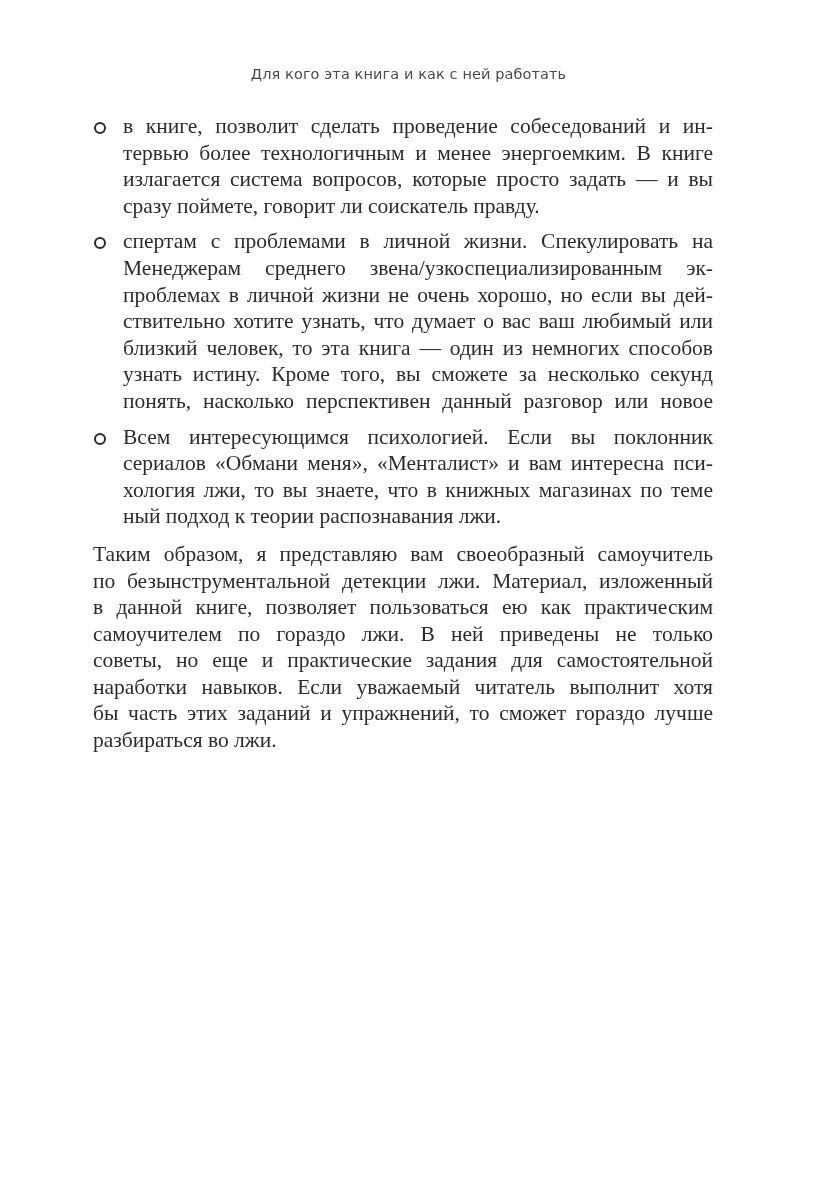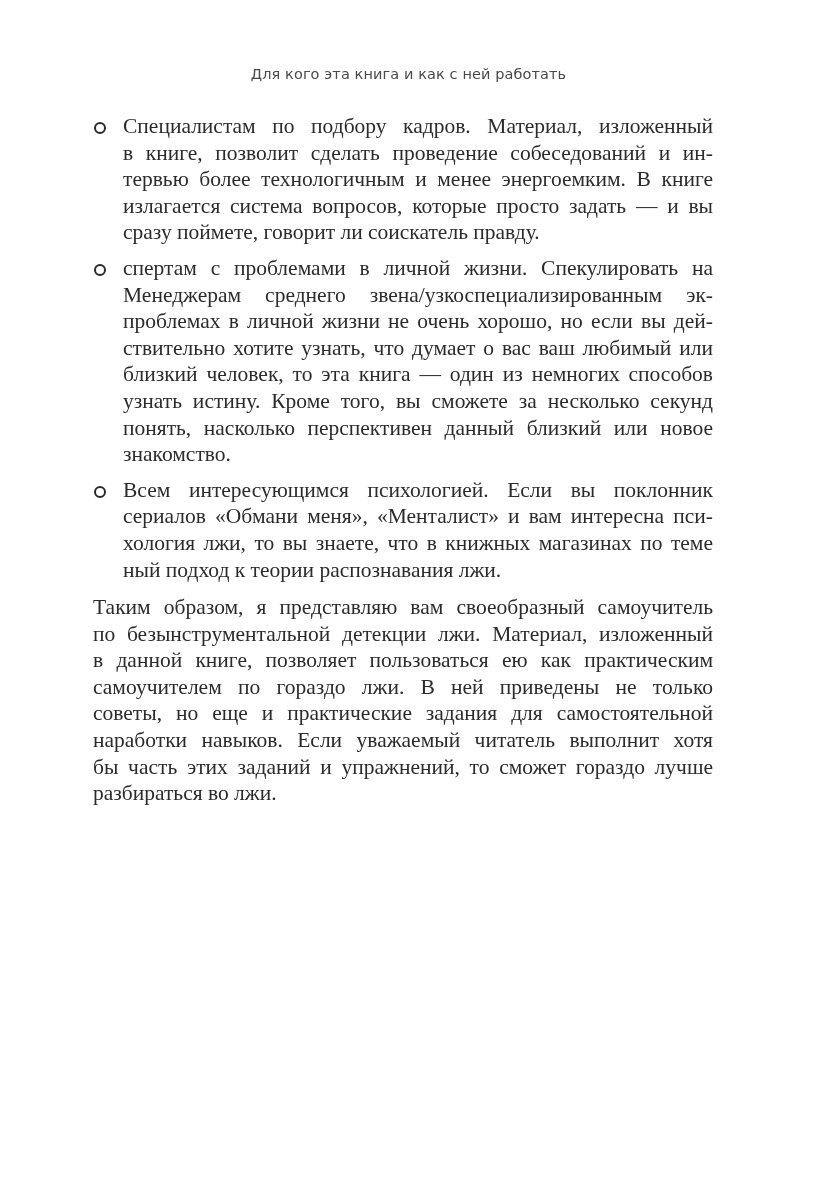--- a/index.html
+++ b/index.html
@@ -73,36 +73,34 @@
   </style>
 </head>
 <body>
 
 <div class="running-head">Для кого эта книга и как с ней работать</div>
 
 <div class="content">
   <ul class="bullet-list">
     <li class="bullet-item">
       <span class="bullet"></span>
-      <span class="line">Специалистам по подбору кадров. Материал, изложенный</span>
       <span class="line">в книге, позволит сделать проведение собеседований и ин-</span>
       <span class="line">тервью более технологичным и менее энергоемким. В книге</span>
       <span class="line">излагается система вопросов, которые просто задать — и вы</span>
       <span class="line last">сразу поймете, говорит ли соискатель правду.</span>
     </li>
     <li class="bullet-item">
       <span class="bullet"></span>
       <span class="line">спертам с проблемами в личной жизни. Спекулировать на</span>
       <span class="line">Менеджерам среднего звена/узкоспециализированным эк-</span>
       <span class="line">проблемах в личной жизни не очень хорошо, но если вы дей-</span>
       <span class="line">ствительно хотите узнать, что думает о вас ваш любимый или</span>
       <span class="line">близкий человек, то эта книга — один из немногих способов</span>
       <span class="line">узнать истину. Кроме того, вы сможете за несколько секунд</span>
-      <span class="line">понять, насколько перспективен данный близкий или новое</span>
-      <span class="line last">знакомство.</span>
+      <span class="line">понять, насколько перспективен данный разговор или новое</span>
     </li>
     <li class="bullet-item">
       <span class="bullet"></span>
       <span class="line">Всем интересующимся психологией. Если вы поклонник</span>
       <span class="line">сериалов «Обмани меня», «Менталист» и вам интересна пси-</span>
       <span class="line">хология лжи, то вы знаете, что в книжных магазинах по теме</span>
       <span class="line last">ный подход к теории распознавания лжи.</span>
     </li>
   </ul>
 

